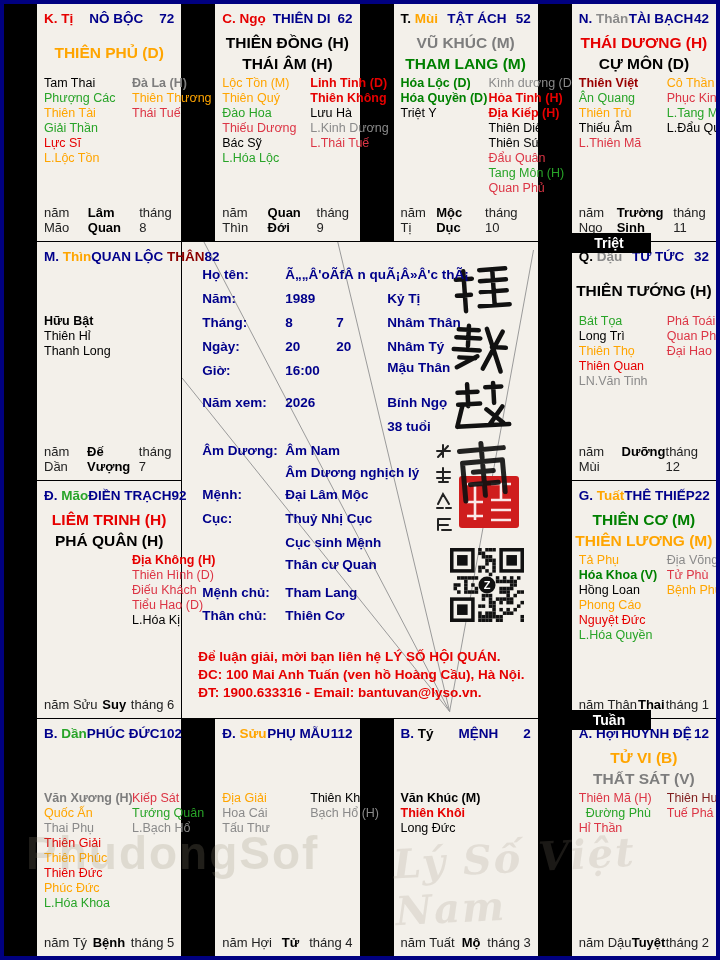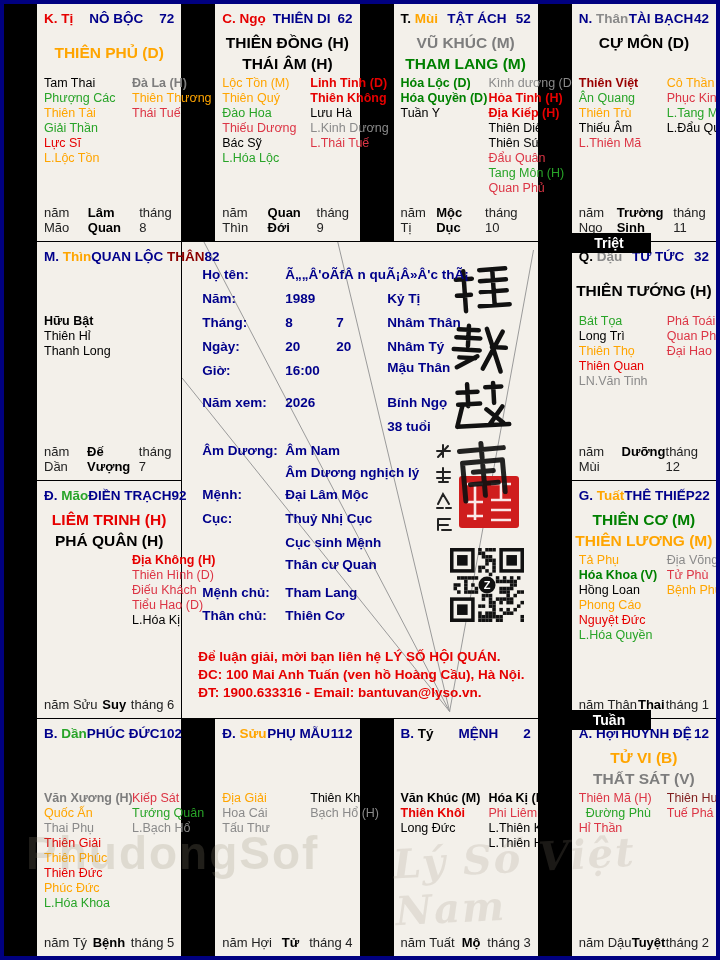--- a/index.html
+++ b/index.html
@@ -311,21 +311,21 @@
           <span><span style="color: rgb(0, 0, 139); font-weight: bold;">TẬT ÁCH</span></span>
           <span style="color: rgb(0, 0, 139); font-weight: bold;">52</span>
         </div>
         <div class="mains" style="top: 28px;">
           <div style="color: rgb(125, 125, 125);">VŨ KHÚC (M)</div>
           <div style="color: rgb(0, 128, 0);">THAM LANG (M)</div>
         </div>
         <div class="colL">
           <div style="color: rgb(0, 128, 0); font-weight: bold;">Hóa Lộc (D)</div>
           <div style="color: rgb(0, 128, 0); font-weight: bold;">Hóa Quyền (D)</div>
-          <div style="color: rgb(0, 0, 0);">Tuần Y</div>
+          <div style="color: rgb(0, 0, 0);">Triệt Y</div>
         </div>
         <div class="colR">
           <div style="color: rgb(138, 138, 138);">Kình dương (D)</div>
           <div style="color: rgb(230, 0, 0); font-weight: bold;">Hỏa Tinh (H)</div>
           <div style="color: rgb(230, 0, 0); font-weight: bold;">Địa Kiếp (H)</div>
           <div style="color: rgb(0, 0, 0);">Thiên Diêu (H)</div>
           <div style="color: rgb(0, 0, 0);">Thiên Sứ</div>
           <div style="color: rgb(220, 53, 69);">Đẩu Quân</div>
           <div style="color: rgb(40, 164, 40);">Tang Môn (H)</div>
           <div style="color: rgb(220, 53, 69);">Quan Phủ</div>
@@ -336,20 +336,21 @@
           <span>tháng 10</span>
         </div>
       </div>
       <div class="cell" style="grid-area: 1 / 4;">
         <div class="chead">
           <span><span style="color: rgb(0, 0, 139); font-weight: bold;">N. </span><span style="color: rgb(138, 138, 138); font-weight: bold;">Thân</span></span>
           <span><span style="color: rgb(0, 0, 139); font-weight: bold;">TÀI BẠCH</span></span>
           <span style="color: rgb(0, 0, 139); font-weight: bold;">42</span>
         </div>
         <div class="mains" style="top: 28px;">
+          <div style="color: rgb(230, 0, 0);">THÁI DƯƠNG (H)</div>
           <div style="color: rgb(0, 0, 0);">CỰ MÔN (D)</div>
         </div>
         <div class="colL">
           <div style="color: rgb(153, 0, 0); font-weight: bold;">Thiên Việt</div>
           <div style="color: rgb(40, 164, 40);">Ân Quang</div>
           <div style="color: rgb(255, 165, 0);">Thiên Trù</div>
           <div style="color: rgb(0, 0, 0);">Thiếu Âm</div>
           <div style="color: rgb(220, 53, 69);">L.Thiên Mã</div>
         </div>
         <div class="colR">
@@ -513,26 +514,20 @@
         <div class="chead">
           <span><span style="color: rgb(0, 0, 139); font-weight: bold;">B. </span><span style="color: rgb(0, 0, 0); font-weight: bold;">Tý</span></span>
           <span><span style="color: rgb(0, 0, 139); font-weight: bold;">MỆNH</span></span>
           <span style="color: rgb(0, 0, 139); font-weight: bold;">2</span>
         </div>
         <div class="colL">
           <div style="color: rgb(0, 0, 0); font-weight: bold;">Văn Khúc (M)</div>
           <div style="color: rgb(230, 0, 0); font-weight: bold;">Thiên Khôi</div>
           <div style="color: rgb(0, 0, 0);">Long Đức</div>
         </div>
-        <div class="colR">
-          <div style="color: rgb(0, 0, 0); font-weight: bold;">Hóa Kị (H)</div>
-          <div style="color: rgb(220, 53, 69);">Phi Liêm</div>
-          <div style="color: rgb(0, 0, 0);">L.Thiên Khốc</div>
-          <div style="color: rgb(0, 0, 0);">L.Thiên Hư</div>
-        </div>
         <div class="cfoot">
           <span>năm Tuất</span>
           <span class="stage">Mộ</span>
           <span>tháng 3</span>
         </div>
       </div>
       <div class="cell" style="grid-area: 4 / 4;">
         <div class="chead">
           <span><span style="color: rgb(0, 0, 139); font-weight: bold;">Ấ. </span><span style="color: rgb(0, 0, 139); font-weight: bold;">Hợi</span></span>
           <span><span style="color: rgb(0, 0, 139); font-weight: bold;">HUYNH ĐỆ</span></span>

